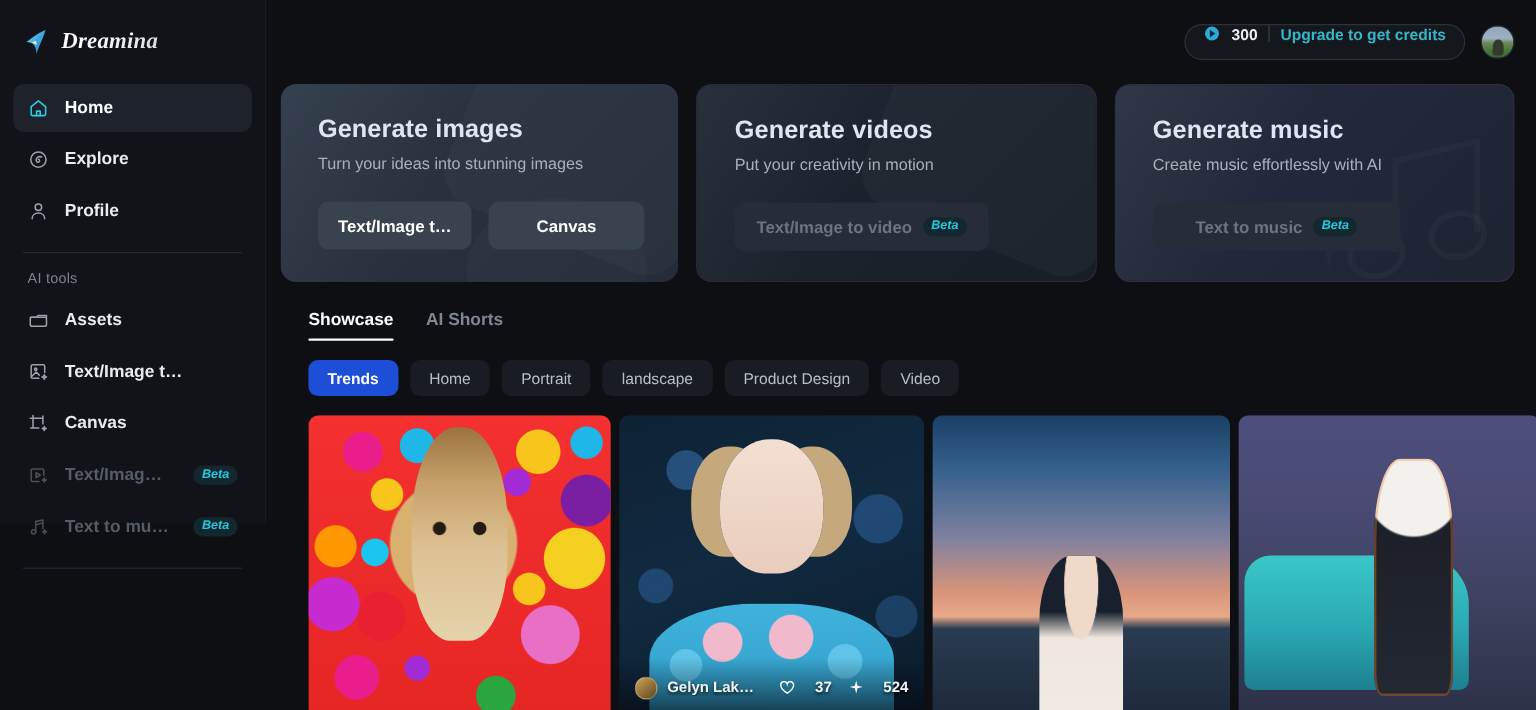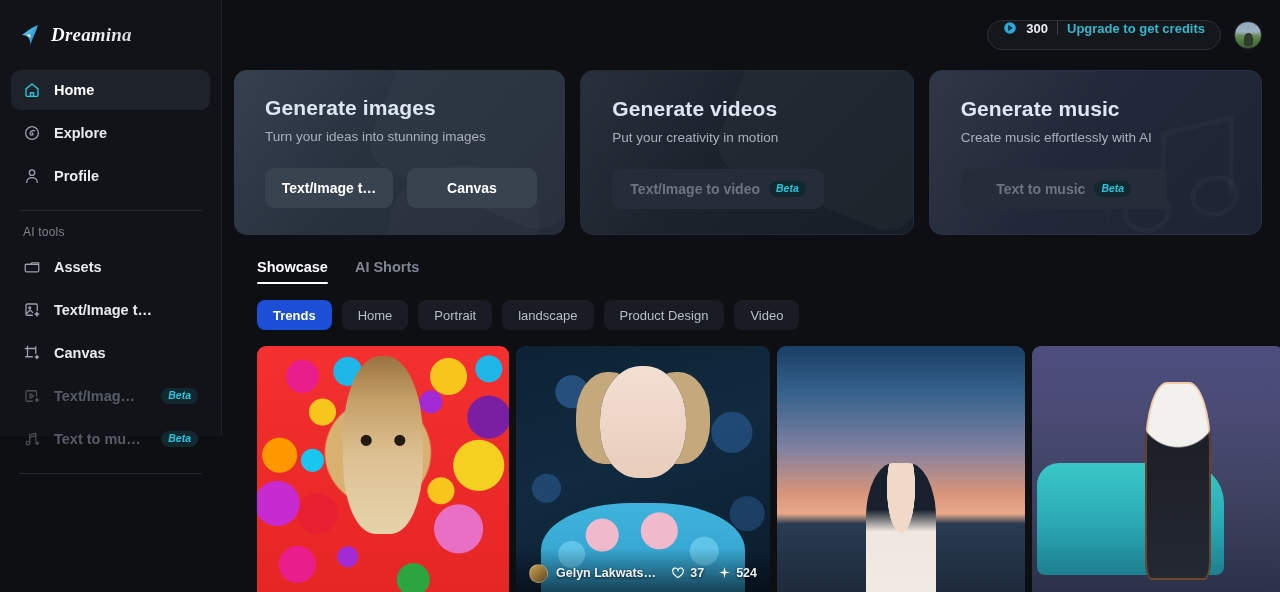--- a/index.html
+++ b/index.html
@@ -274,21 +274,21 @@
     background: linear-gradient(140deg,#c8a65a,#8c6a33 60%,#5a4322);
     border: 1px solid rgba(255,255,255,.22);
   }
   .ov-name {
     font-size: 12.5px; font-weight: bold; color: #f0f2f5;
     text-shadow: 0 1px 3px rgba(0,0,0,.8);
     white-space: nowrap; overflow: hidden; text-overflow: ellipsis;
     max-width: 124px;
   }
   .ov-stat {
-    display: flex; align-items: flex-start; gap: 5px;
+    display: flex; align-items: flex-start; gap: 16px;
     font-size: 12.5px; font-weight: bold; color: #f0f2f5;
     text-shadow: 0 1px 3px rgba(0,0,0,.8);
     margin-left: 6px;
   }
   .ov-stat svg { display: block; }
 </style>
 </head>
 <body>
 
 <div class="app">

